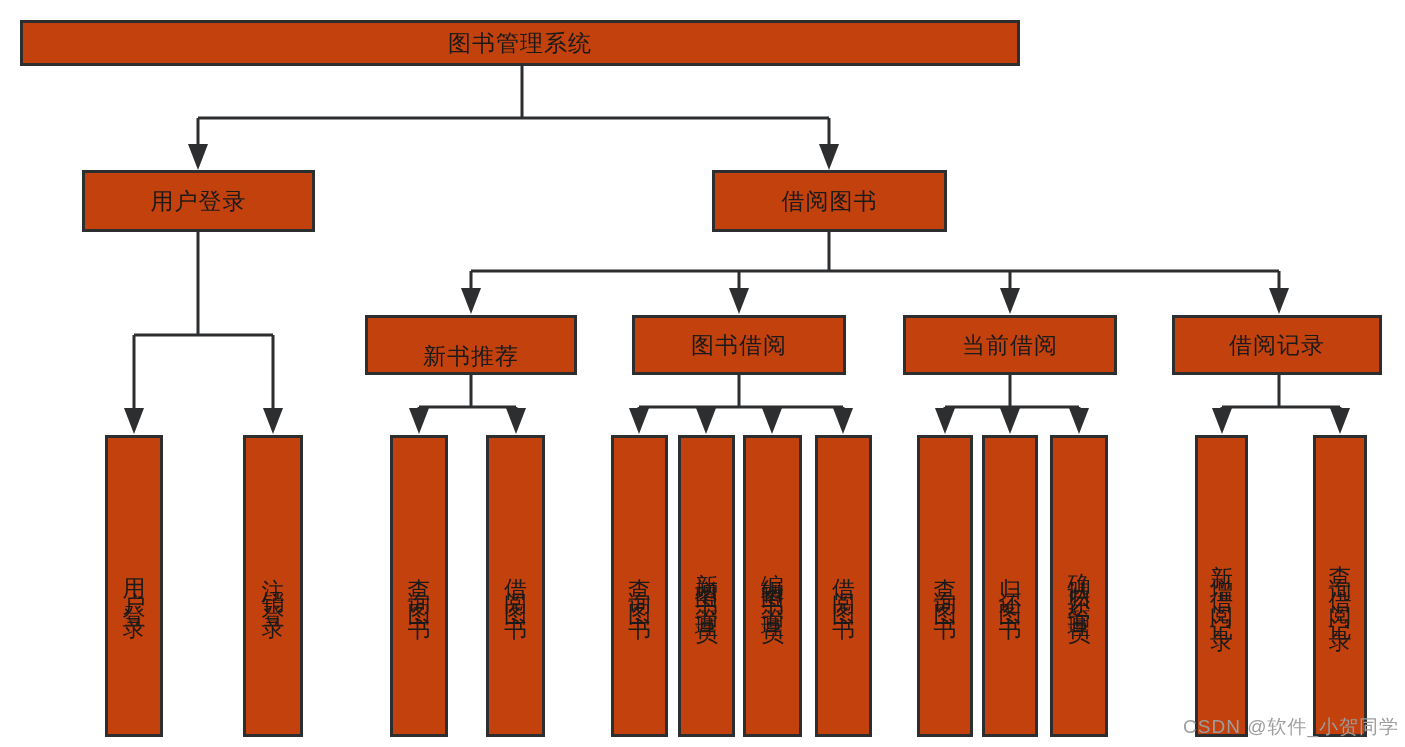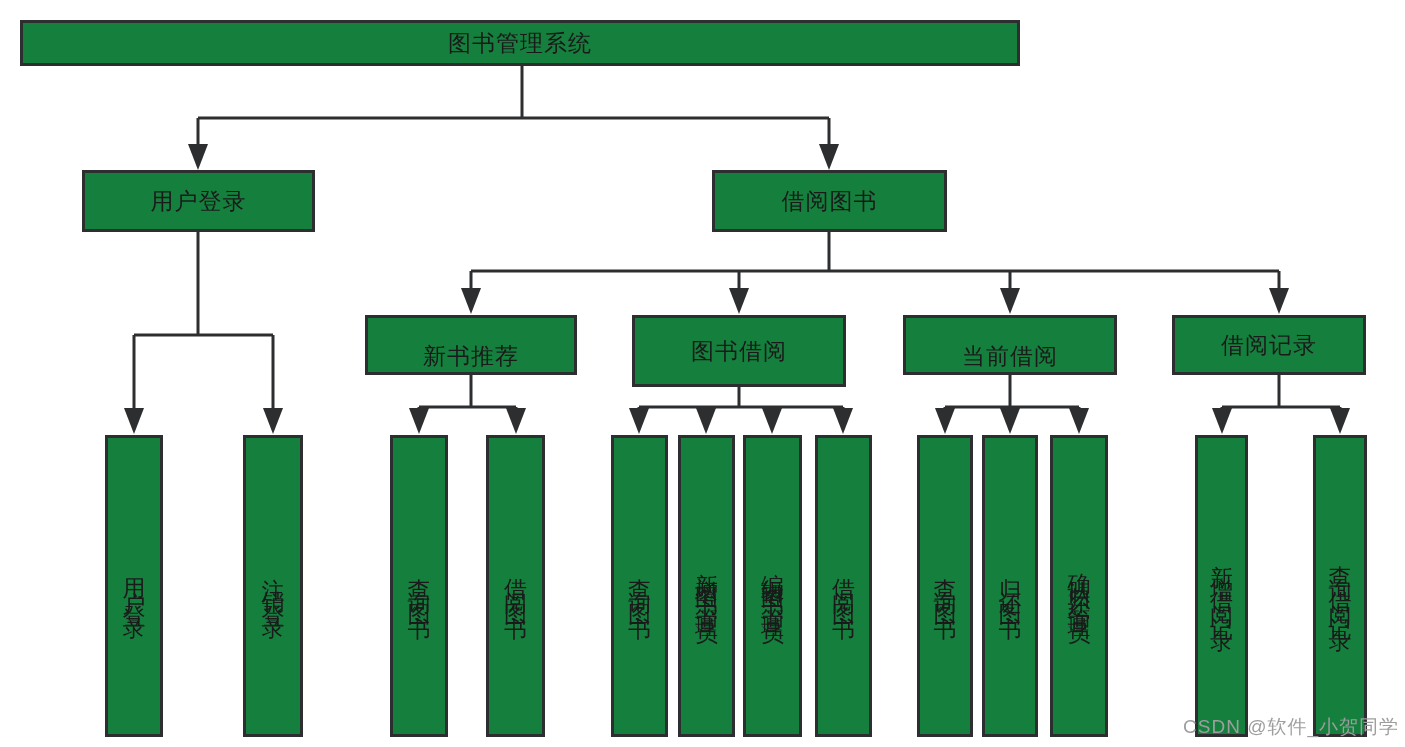--- a/index.html
+++ b/index.html
@@ -15,21 +15,21 @@
     width:1405px;height:747px;
     background:var(--bg);
     overflow:hidden;
     font-family:"Liberation Sans","DejaVu Sans",sans-serif;
   }
   #connectors{position:absolute;left:0;top:0;z-index:1;}
   .box{
     position:absolute;
     box-sizing:border-box;
     border:3px solid var(--border);
-    background:#15803d;
+    background:#c2410c;
     display:flex;
     align-items:center;
     justify-content:center;
     color:var(--text);
     font-size:23px;
     letter-spacing:1px;
     z-index:2;
     white-space:nowrap;
   }
   .leaf{top:435px;height:302px;}
@@ -94,27 +94,27 @@
   <div class="box" style="left:82px;top:170px;width:233px;height:62px;">
     <span>用户登录</span>
   </div>
   <div class="box" style="left:712px;top:170px;width:235px;height:62px;">
     <span>借阅图书</span>
   </div>
 
   <div class="box" style="left:365px;top:315px;width:212px;height:60px;align-items:flex-end;">
     <span>新书推荐</span>
   </div>
-  <div class="box" style="left:632px;top:315px;width:214px;height:72px;">
+  <div class="box" style="left:632px;top:315px;width:214px;height:60px;">
     <span>图书借阅</span>
   </div>
-  <div class="box" style="left:903px;top:315px;width:214px;height:60px;align-items:flex-end;">
+  <div class="box" style="left:903px;top:315px;width:214px;height:60px;">
     <span>当前借阅</span>
   </div>
-  <div class="box" style="left:1172px;top:315px;width:194px;height:60px;">
+  <div class="box" style="left:1172px;top:315px;width:210px;height:60px;">
     <span>借阅记录</span>
   </div>
 
   <div class="box leaf" style="left:105px;width:58px;">
     <span class="vtext">用户登录</span>
   </div>
   <div class="box leaf" style="left:243px;width:60px;">
     <span class="vtext">注销登录</span>
   </div>
 

